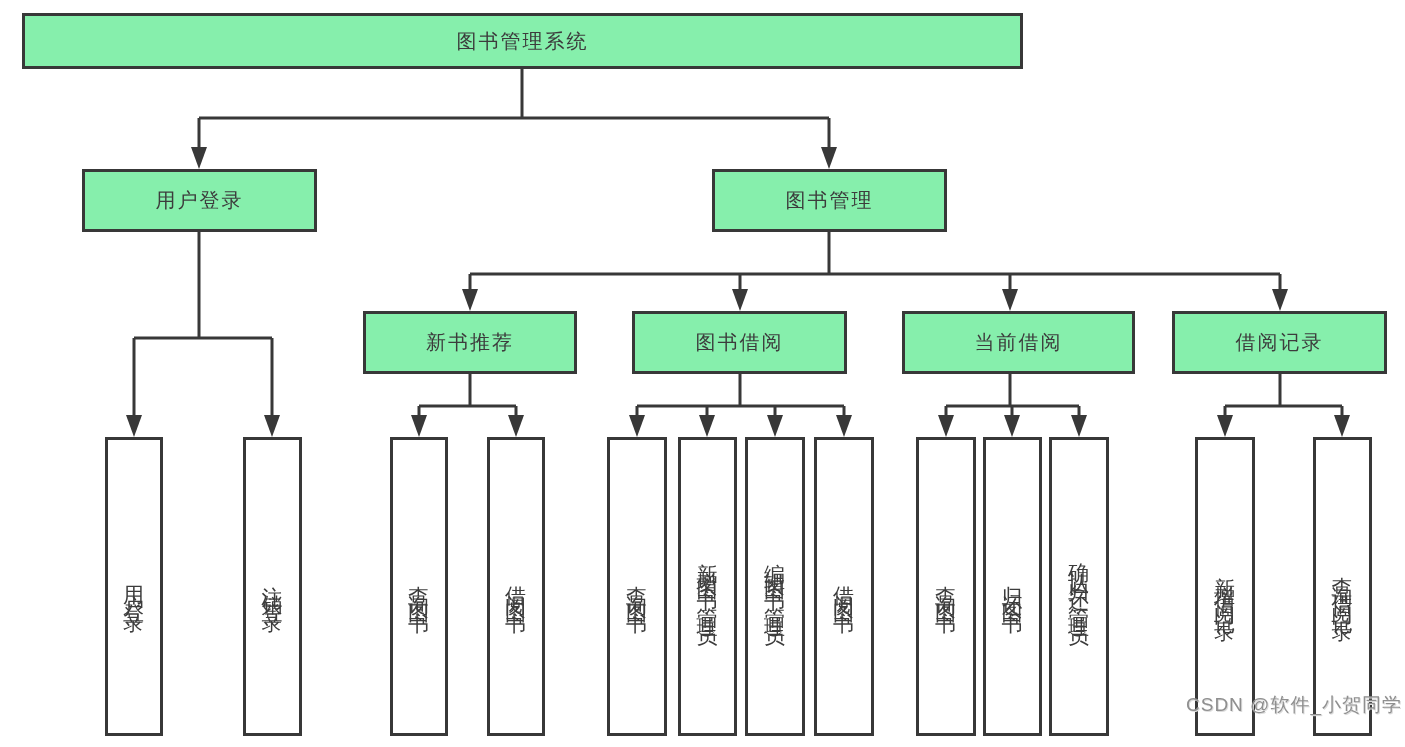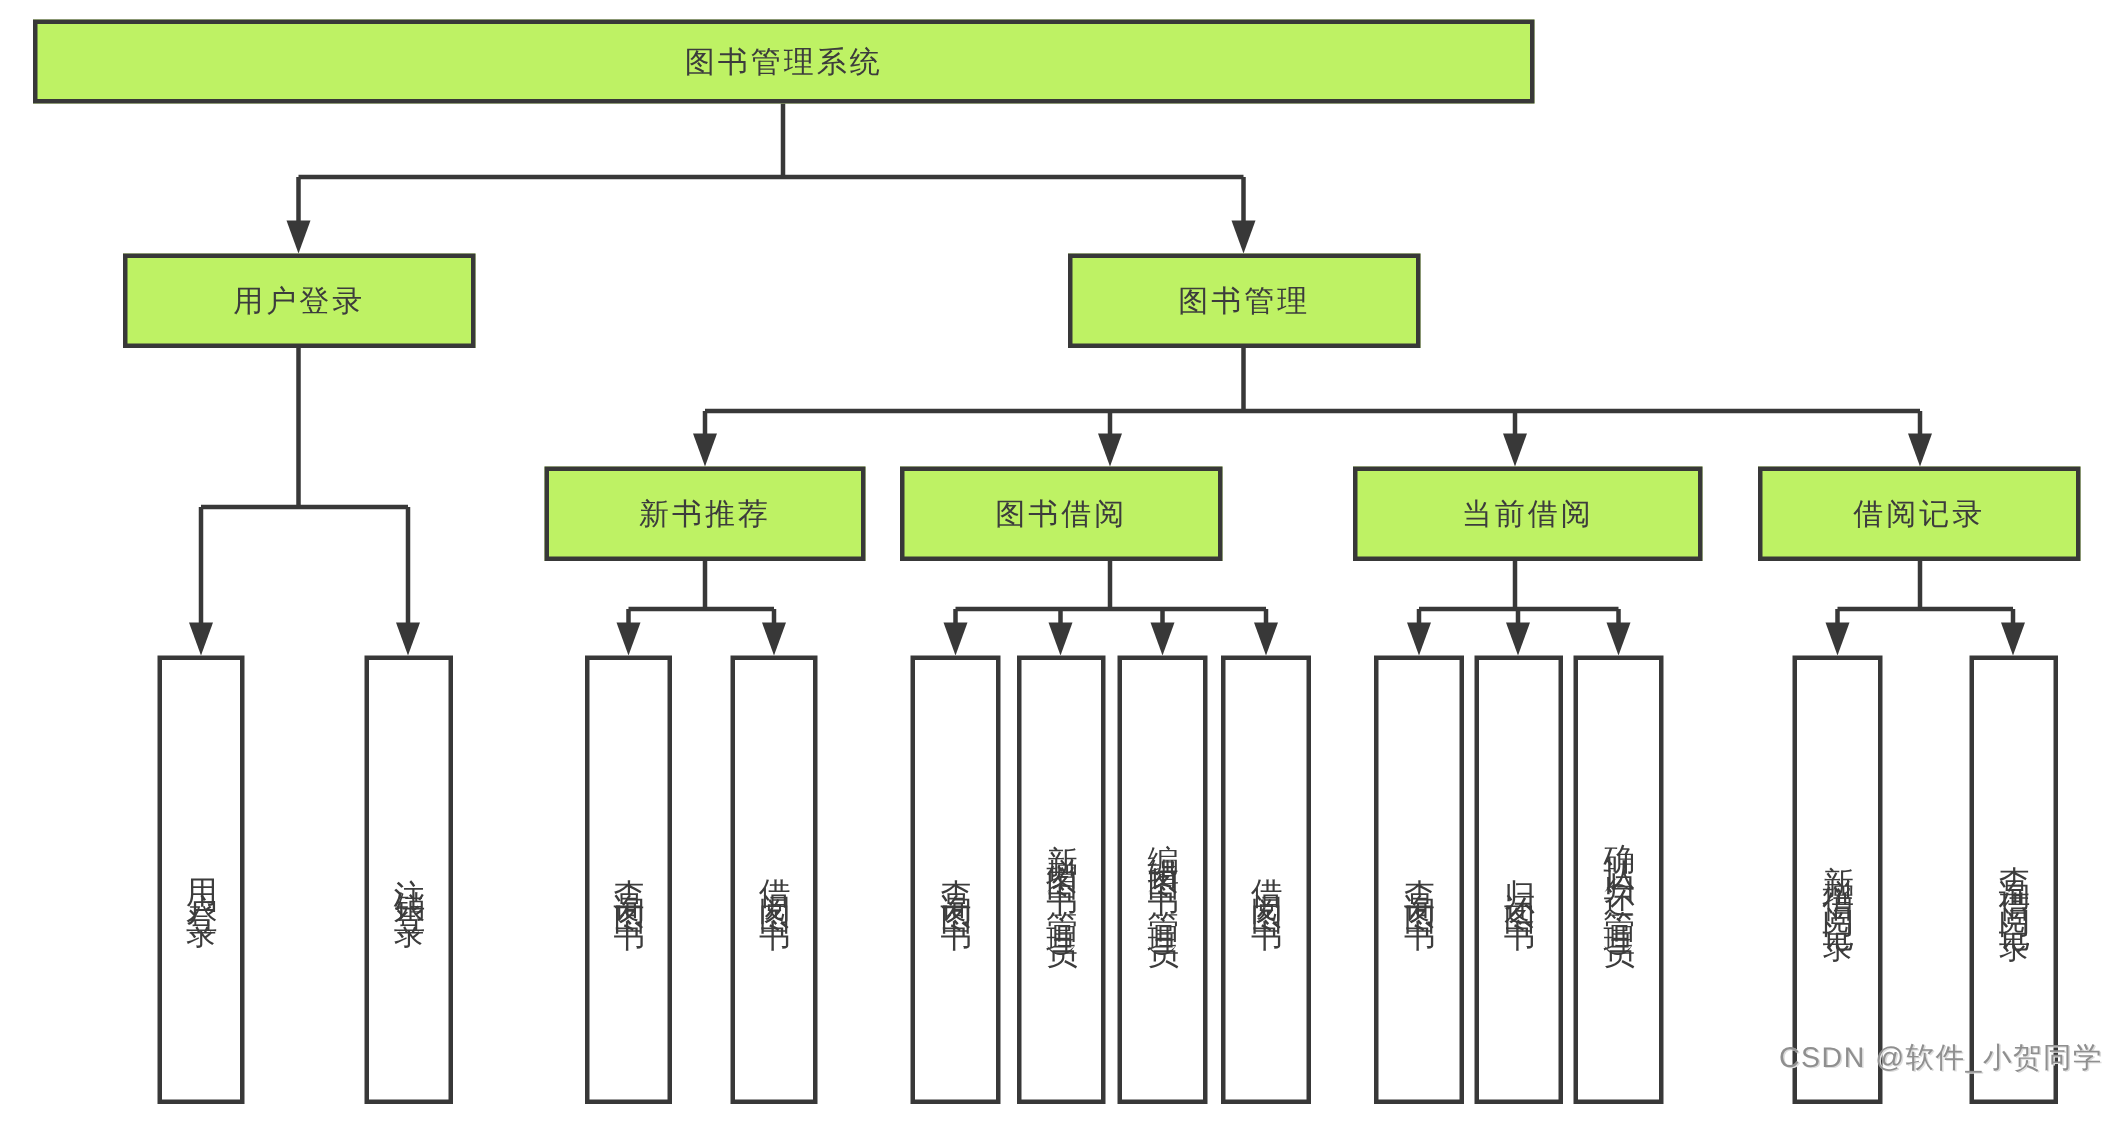--- a/index.html
+++ b/index.html
@@ -6,21 +6,21 @@
   #canvas{
     position:relative;
     width:1405px;height:747px;
     background:#ffffff;
     font-family:"Liberation Sans",sans-serif;
     overflow:hidden;
   }
   .hbox{
     position:absolute;
     box-sizing:border-box;
-    background:#bef264;
+    background:#86efac;
     border:3px solid #383838;
     display:flex;align-items:center;justify-content:center;
     color:#3c3c3c;
     font-size:20px;
     letter-spacing:2px;
     z-index:2;
   }
   .vbox{
     position:absolute;
     box-sizing:border-box;
@@ -107,21 +107,21 @@
   <div class="hbox" style="left:82px;top:169px;width:235px;height:63px">
     <span>用户登录</span>
   </div>
   <div class="hbox" style="left:712px;top:169px;width:235px;height:63px">
     <span>图书管理</span>
   </div>
 
   <div class="hbox" style="left:363px;top:311px;width:214px;height:63px">
     <span>新书推荐</span>
   </div>
-  <div class="hbox" style="left:600px;top:311px;width:215px;height:63px">
+  <div class="hbox" style="left:632px;top:311px;width:215px;height:63px">
     <span>图书借阅</span>
   </div>
   <div class="hbox" style="left:902px;top:311px;width:233px;height:63px">
     <span>当前借阅</span>
   </div>
   <div class="hbox" style="left:1172px;top:311px;width:215px;height:63px">
     <span>借阅记录</span>
   </div>
 
   <div class="vbox" style="left:105px;width:58px">

